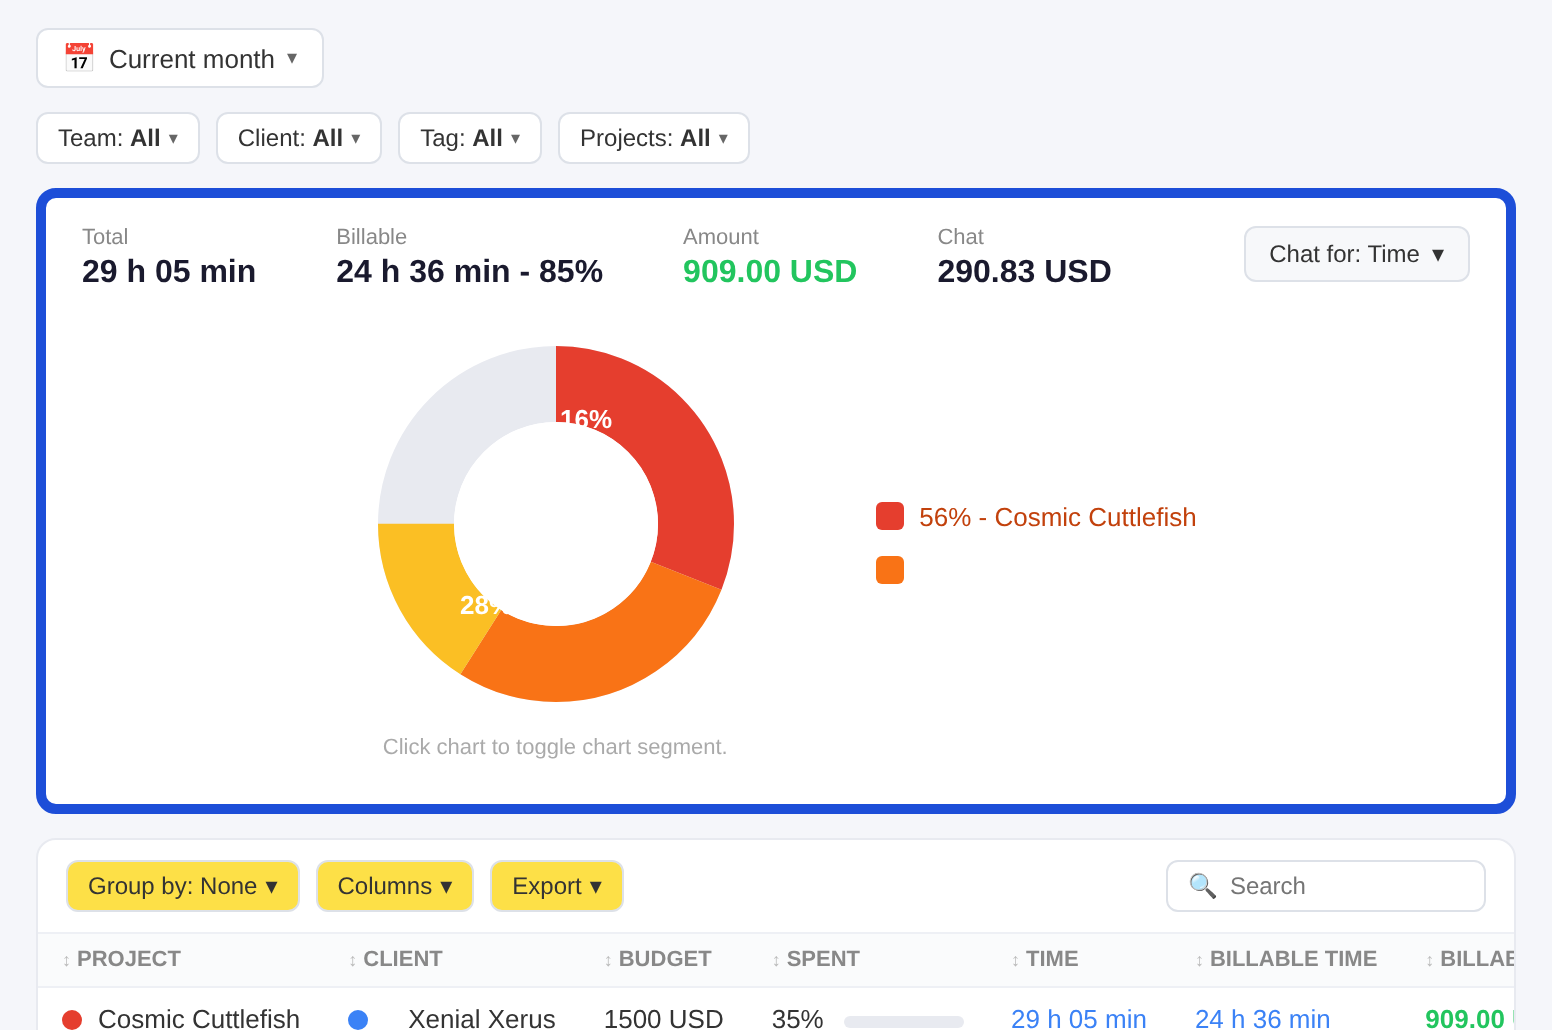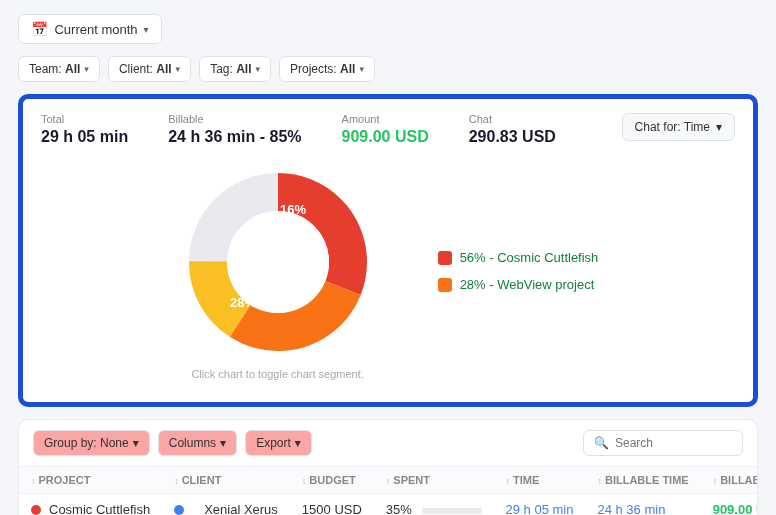--- a/index.html
+++ b/index.html
@@ -127,21 +127,21 @@
     .legend {
       display: flex;
       flex-direction: column;
       gap: 12px;
     }
     .legend-item {
       display: flex;
       align-items: center;
       gap: 8px;
       font-size: 13px;
-      color: #15803d;
+      color: #c2410c;
     }
     .legend-dot {
       width: 14px;
       height: 14px;
       border-radius: 3px;
       flex-shrink: 0;
     }
 
     
     .table-section {
@@ -159,21 +159,21 @@
     }
     .toolbar-left {
       display: flex;
       gap: 8px;
     }
     .toolbar-btn {
       display: flex;
       align-items: center;
       gap: 4px;
       border: 1px solid #dde1e8;
-      background: #fca5a5;
+      background: #fde047;
       border-radius: 6px;
       padding: 5px 10px;
       font-size: 12px;
       cursor: pointer;
       color: #333;
     }
     .search-wrap {
       display: flex;
       align-items: center;
       gap: 6px;
@@ -326,21 +326,20 @@
         <div class="donut-label">Click chart to toggle chart segment.</div>
       </div>
 
       <div class="legend">
         <div class="legend-item">
           <div class="legend-dot" style="background:#e53e2e;"></div>
           <span>56% - Cosmic Cuttlefish</span>
         </div>
         <div class="legend-item">
           <div class="legend-dot" style="background:#f97316;"></div>
-          <span>28% - WebView project</span>
         </div>
       </div>
     </div>
   </div>
 
   <div class="table-section">
     <div class="table-toolbar">
       <div class="toolbar-left">
         <button class="toolbar-btn">
           <span>Group by: None</span>

